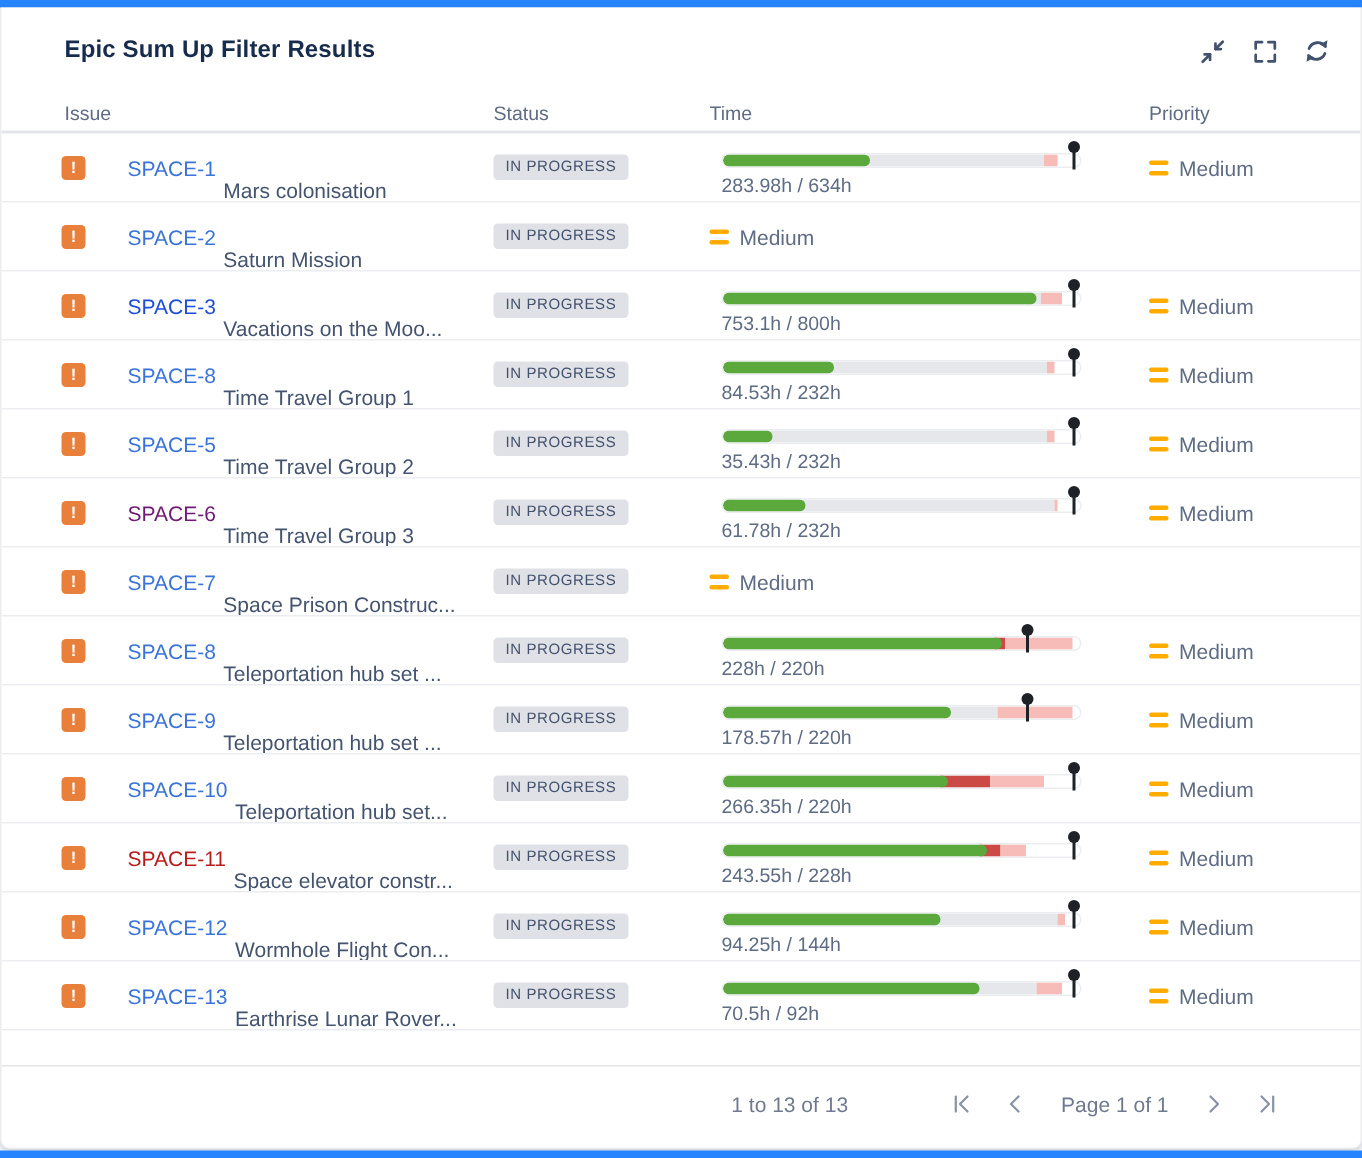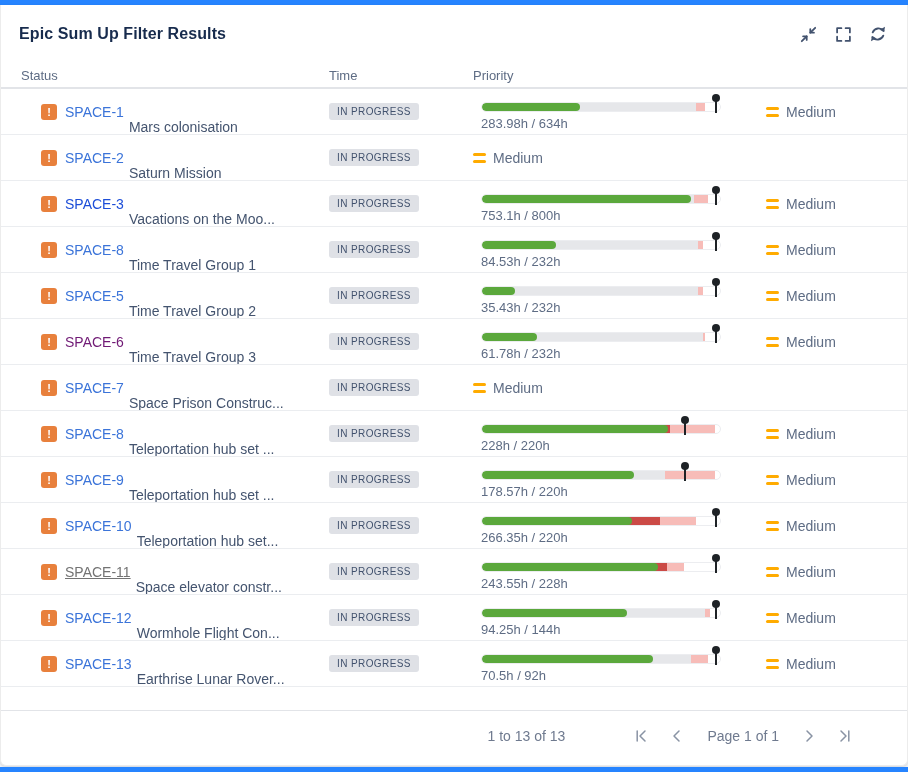--- a/index.html
+++ b/index.html
@@ -5,39 +5,39 @@
   * { margin:0; padding:0; box-sizing:border-box; }
   html,body { width:908px; height:772px; overflow:hidden; background:#f4f5f7;
               font-family:"Liberation Sans", sans-serif; }
   .top-strip { height:5px; background:#2684FF; }
   .bottom-strip { position:absolute; left:0; bottom:0; width:100%; height:5px; background:#2684FF; }
   .card { position:absolute; top:5px; left:0; right:0; bottom:6px; background:#fff;
           border:1px solid #ececec; border-top:none; border-radius:0 0 6px 6px;
           box-shadow:0 1px 3px rgba(23,43,77,.18); overflow:hidden; }
   
   .card-header { height:58px; display:flex; align-items:center; justify-content:space-between;
-                 padding:0 20px 0 18px; }
+                 padding:0 20px 0 18px;margin-left:24px; }
   .card-title { font-size:16px; font-weight:700; color:#172B4D; letter-spacing:.1px; }
   .header-actions { display:flex; align-items:center; gap:17px; }
   .hicon { width:18px; height:18px; display:inline-flex; align-items:center; justify-content:center; cursor:pointer; }
   .hicon svg { display:block; }
   
   .thead { display:grid; grid-template-columns:308px 144px 293px 1fr; padding:0 20px;
            height:26px; align-items:center; color:#5E6C84; font-size:13px;
            border-bottom:2px solid #e2e4e8; }
   .thead .h-issue { padding-left:22px; }
   .trow { display:grid; grid-template-columns:308px 144px 293px 1fr; padding:0 20px;
           height:46px; border-bottom:1px solid #ebedf0; }
   .cell { display:flex; align-items:center; min-width:0; }
   
   .c-issue { padding-left:20px; white-space:nowrap; overflow:hidden; }
   .issue-icon { width:16px; height:16px; border-radius:3px; flex:0 0 16px;
                 display:inline-flex; align-items:center; justify-content:center;
                 color:#fff; font-size:11px; font-weight:700; margin-right:8px; }
-  .ikey { font-size:14px; text-decoration:none; margin-right:5px; cursor:pointer; }
+  .ikey { font-size:14px; text-decoration:none; margin-right:5px; cursor:pointer;margin-left:20px; }
   .isummary { font-size:14px; color:#44546F;margin-top:30px; }
   
   .badge { font-size:10px; font-weight:400; letter-spacing:.4px; color:#42526E;
            background:#DFE1E6; border-radius:3px; padding:4px 8px 3px; line-height:1;
            white-space:nowrap; }
   
   .c-time { flex-direction:column; align-items:flex-start; justify-content:flex-start; }
   .bar { position:relative; width:240px; height:10px; margin:13px 0 0 8px; }
   .segwrap { position:absolute; inset:0; display:flex; border-radius:5px; overflow:hidden;
              background:#fff; border:1px solid #ecedf0; }
@@ -91,20 +91,21 @@
           <path d="M12.9 5.2 A5.6 5.6 0 0 0 3.3 6.5" fill="none" stroke="#42526E" stroke-width="1.7" stroke-linecap="round"></path>
           <polygon points="14.2,1.6 13.5,6.2 9.5,4.2" fill="#42526E"></polygon>
           <path d="M3.1 10.8 A5.6 5.6 0 0 0 12.7 9.5" fill="none" stroke="#42526E" stroke-width="1.7" stroke-linecap="round"></path>
           <polygon points="1.8,14.4 2.5,9.8 6.5,11.8" fill="#42526E"></polygon>
         </svg>
       </span>
     </div>
   </div>
 
   <div class="thead">
+    <div class="h-issue">Issue</div>
     <div class="h-status">Status</div>
     <div class="h-time">Time</div>
     <div class="h-prio">Priority</div>
   </div>
 
   <div class="tbody" id="tbody">
       <div class="trow">
     <div class="cell c-issue">
       <span class="issue-icon" style="background: rgb(232, 128, 60);">
             <span>!</span>
@@ -380,21 +381,21 @@
             <i style="background: rgb(255, 171, 0);"></i>
           </span>
       <span class="ptext">Medium</span>
     </div>
   </div>
       <div class="trow">
     <div class="cell c-issue">
       <span class="issue-icon" style="background: rgb(232, 128, 60);">
             <span>!</span>
           </span>
-      <a class="ikey" href="#" style="color: #737373; text-decoration: underline;">SPACE-11</a>
+      <a class="ikey" href="#" style="color: #b91c1c;">SPACE-11</a>
       <span class="isummary">Space elevator constr...</span>
     </div>
     <div class="cell c-status">
       <span class="badge" style="background: rgb(223, 225, 230); color: rgb(66, 82, 110);">IN PROGRESS</span>
     </div>
     <div class="cell c-time">
       <div class="bar">
         <div class="segwrap">
               <span class="seg" style="width: 74%; background: rgb(91, 168, 60); border-radius: 5px; margin-right: -5px; position: relative; z-index: 2;"></span>
               <span class="seg" style="width: 6%; background: rgb(203, 74, 70);"></span>

